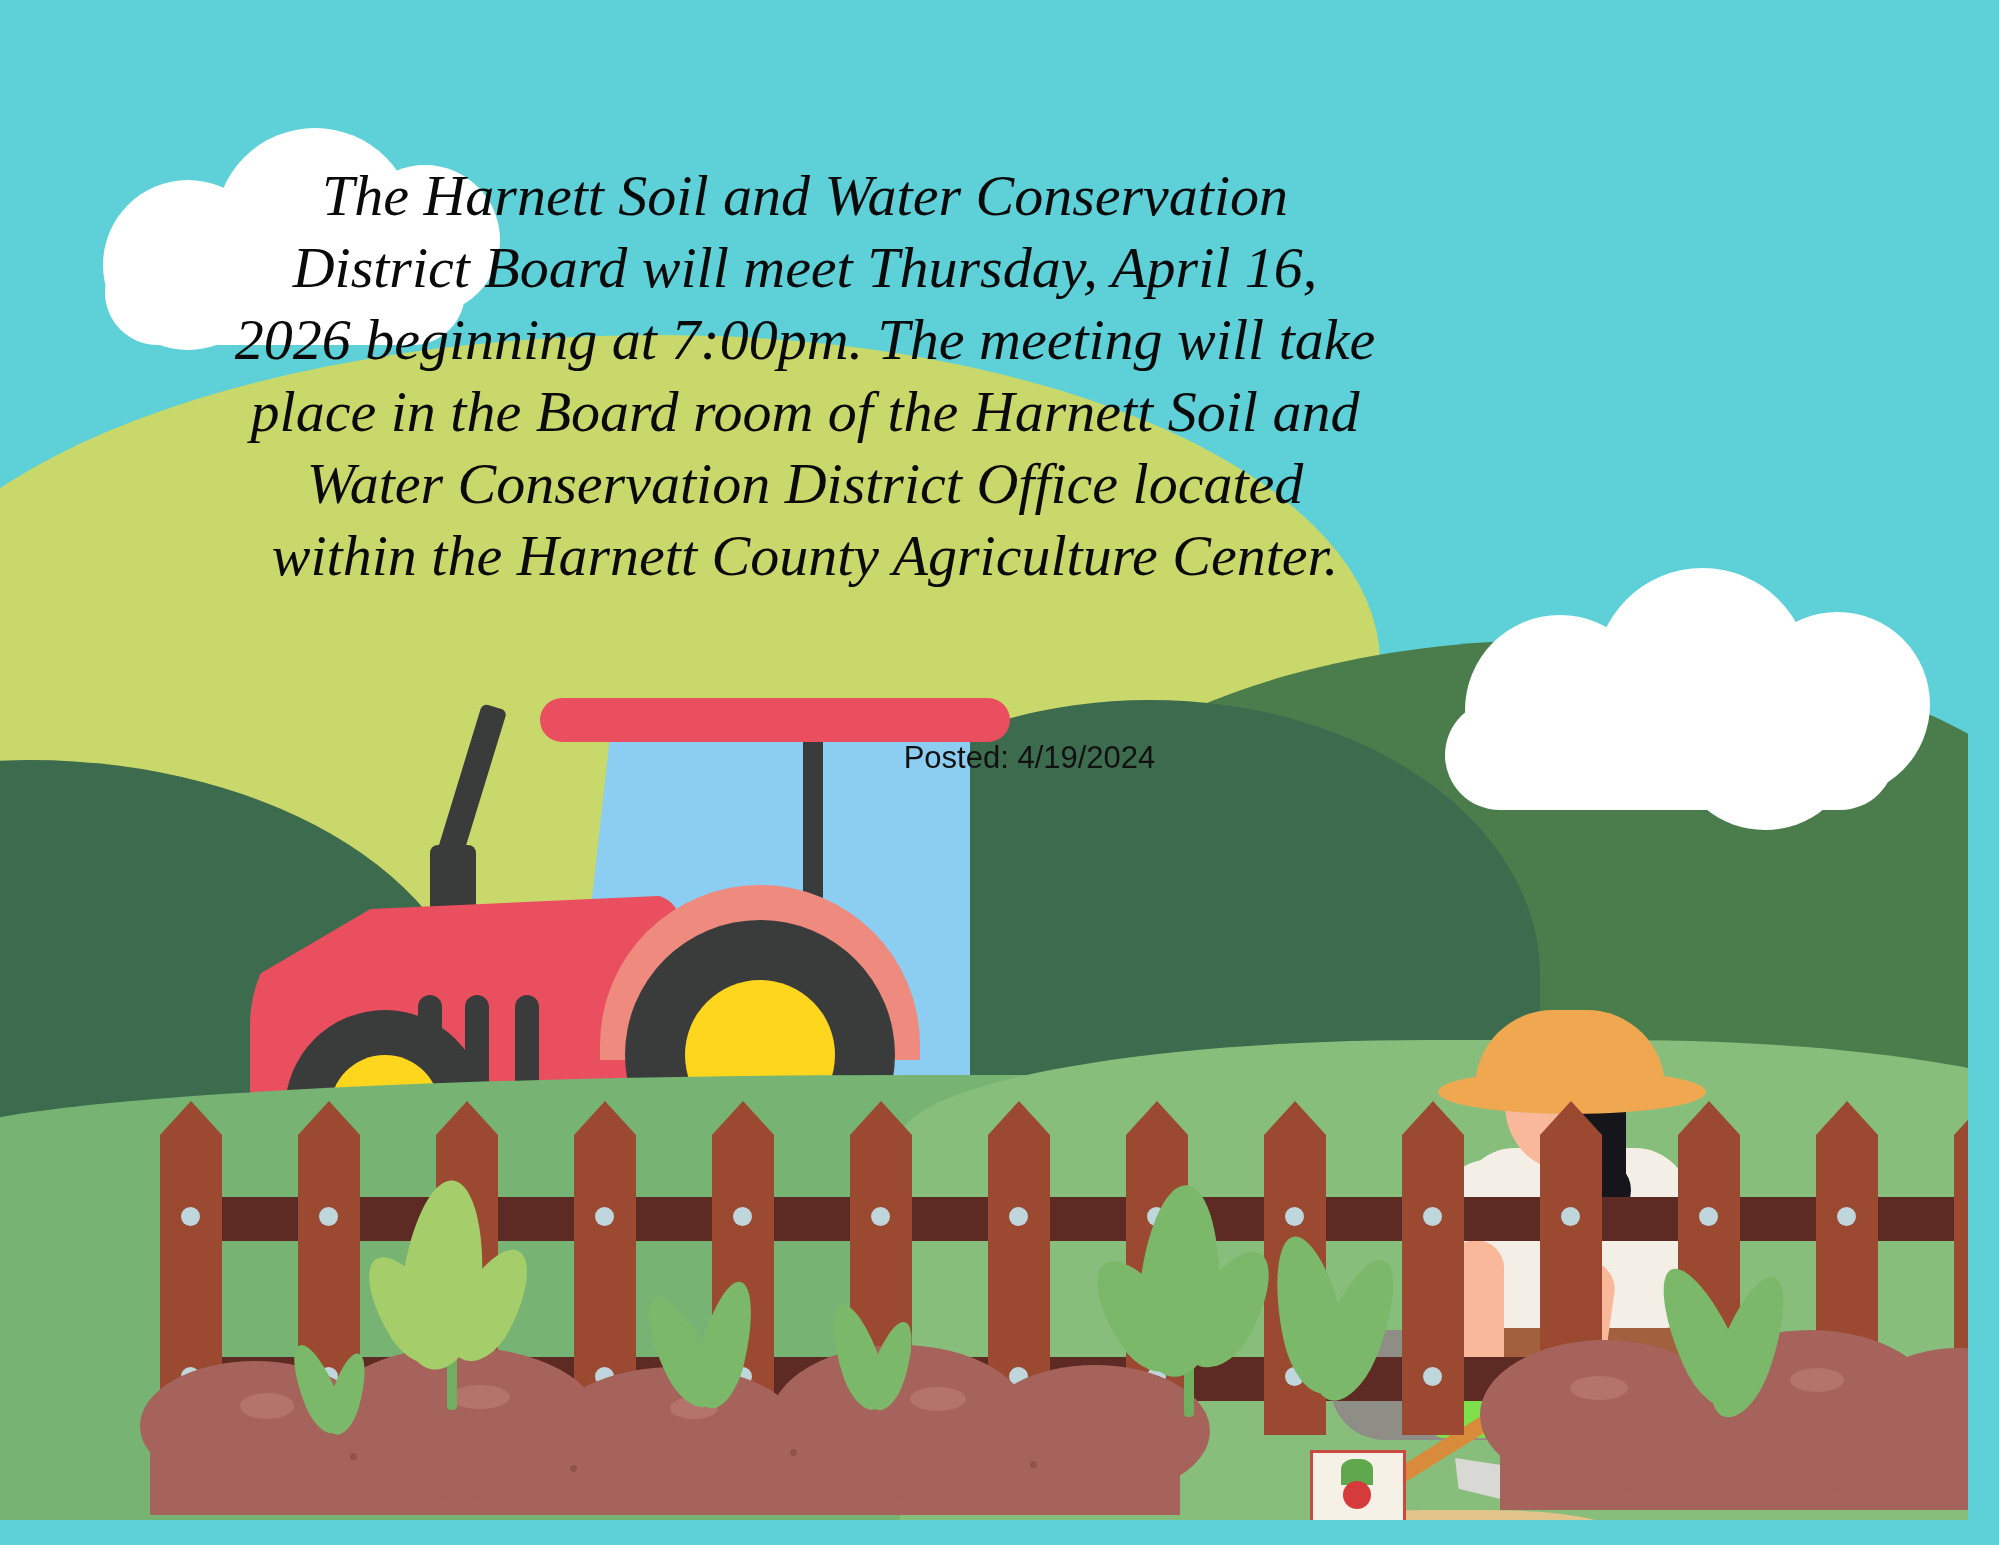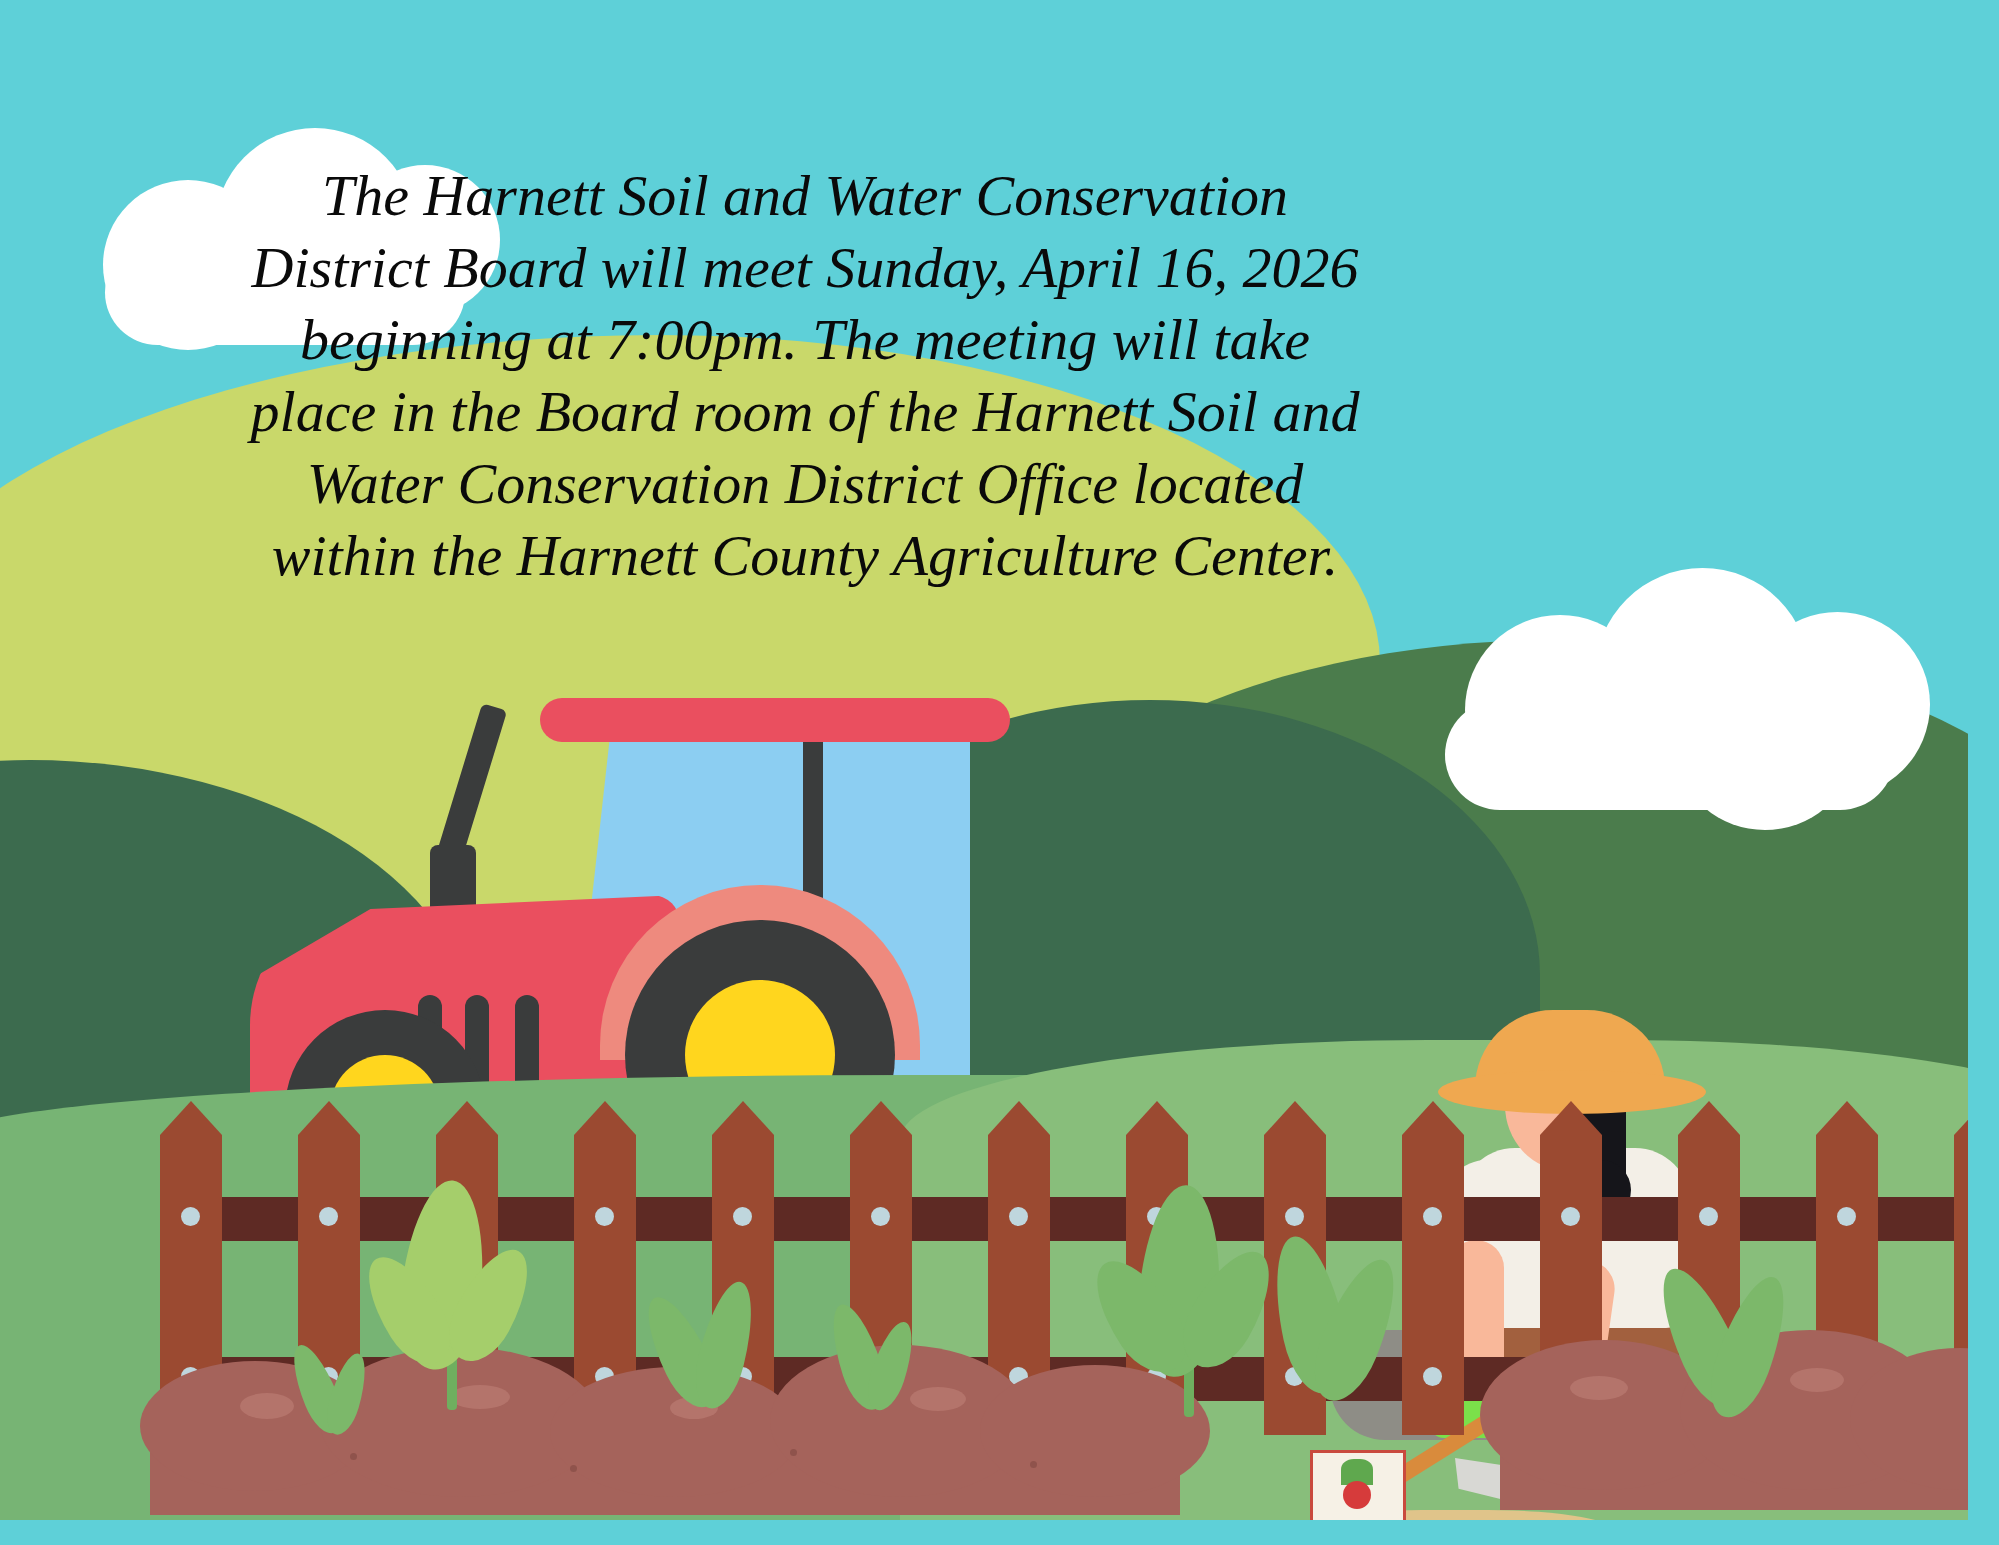--- a/index.html
+++ b/index.html
@@ -429,15 +429,16 @@
       <i class="leaf leaf-md" style="left:74px;top:18px;width:54px;height:148px;transform:rotate(20deg);"></i>
     </div>
     <div class="abs" style="left:290px;top:1330px;width:90px;height:110px;">
       <i class="leaf leaf-md" style="left:10px;top:12px;width:34px;height:94px;transform:rotate(-22deg);"></i>
       <i class="leaf leaf-md" style="left:42px;top:22px;width:30px;height:84px;transform:rotate(16deg);"></i>
     </div>
 
   </div>
 
 
-  <div id="body-text">The Harnett Soil and Water Conservation District Board will meet Sunday, April 16, 2026 beginning at 7:00pm. The meeting will take place in the Board room of the Harnett Soil and Water Conservation District Office located within the Harnett County Agriculture Center.</div>
+  <div id="body-text">The Harnett Soil and Water Conservation District Board will meet Thursday, April 16, 2026 beginning at 7:00pm. The meeting will take place in the Board room of the Harnett Soil and Water Conservation District Office located within the Harnett County Agriculture Center.</div>
+  <div id="posted">Posted:  4/19/2024</div>
 
 </div>
 
 </body></html>

